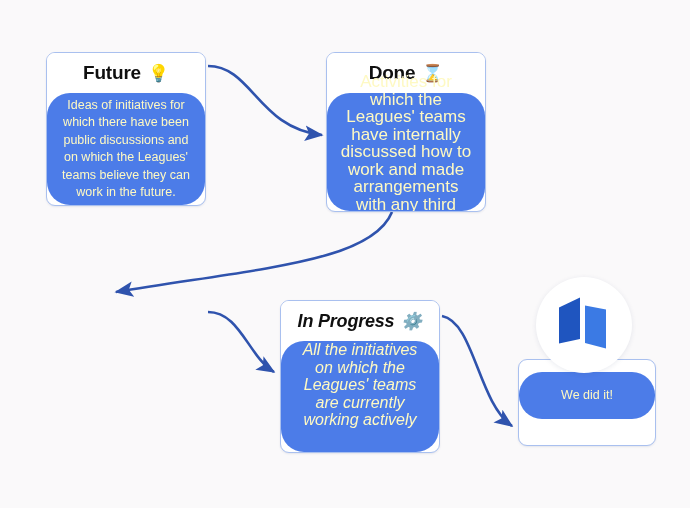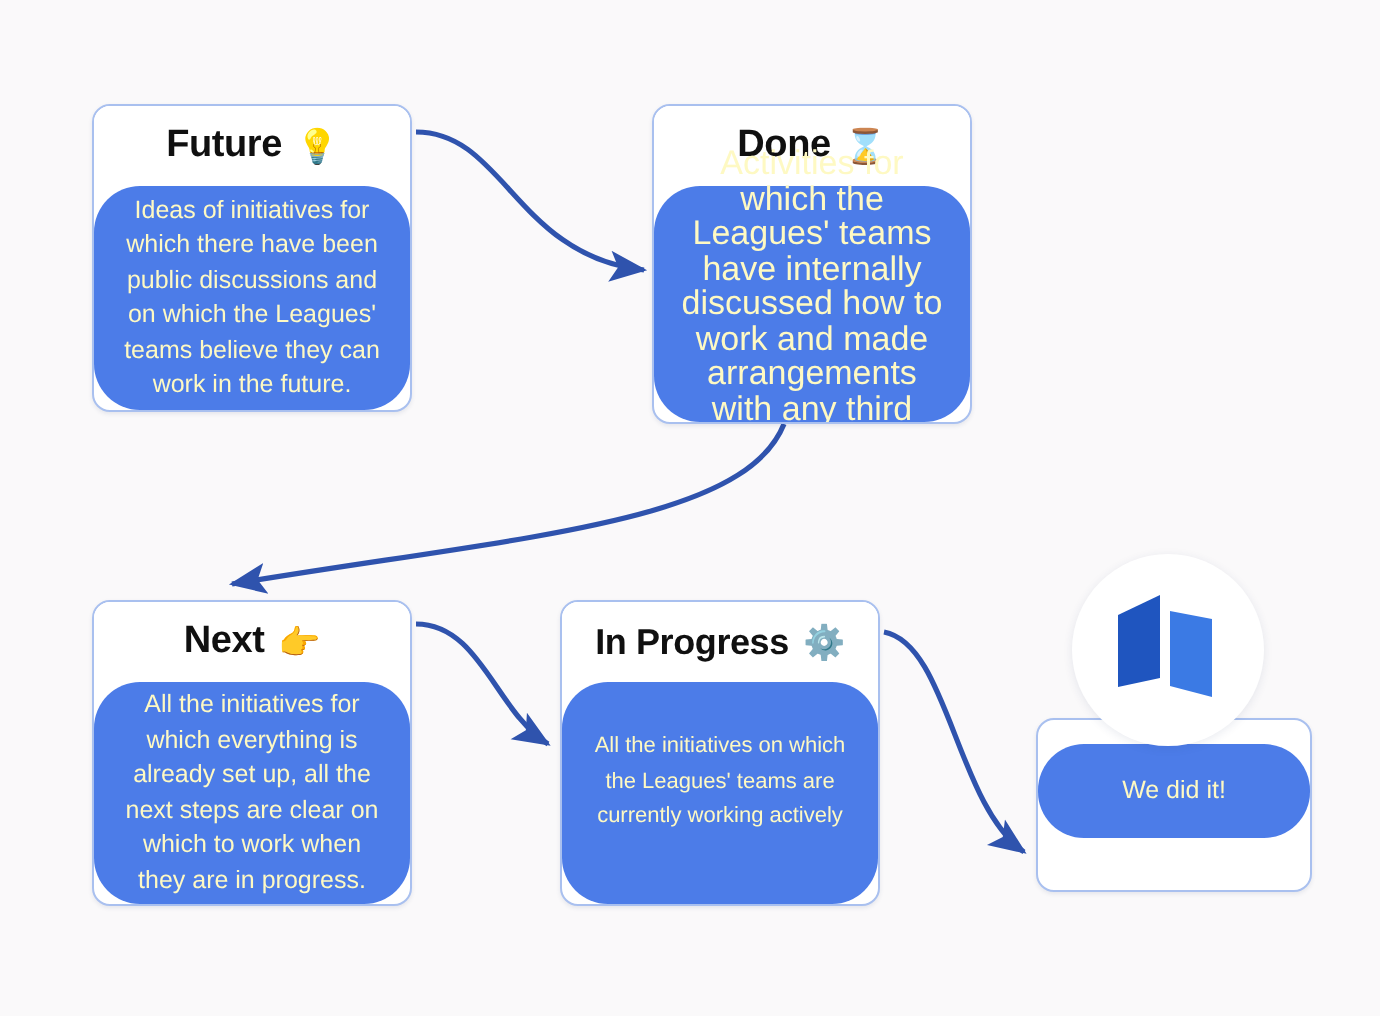--- a/index.html
+++ b/index.html
@@ -81,24 +81,24 @@
   #card-future  .card-body   { height: 112px; font-size: 12.5px; line-height: 17.5px; }
 
   #card-soon        { left: 326px; top: 52px;  width: 160px; height: 160px; }
   #card-soon    .card-header { height: 40px; font-size: 19px; }
   #card-soon    .card-body   { height: 118px; font-size: 17px; line-height: 17.5px; }
 
   #card-next        { left: 46px;  top: 300px; width: 160px; height: 153px; }
   #card-next    .card-header { height: 40px; font-size: 19px; }
   #card-next    .card-body   { height: 111px; font-size: 12.5px; line-height: 17.5px; }
 
-  #card-inprogress  { left: 280px; top: 300px; width: 160px; height: 153px; }
+  #card-inprogress  { left: 280px; top: 300px; width: 160px; height: 153px; font-style: italic; }
   #card-inprogress .card-header { height: 40px; font-size: 18px; }
-  #card-inprogress .card-body   { height: 111px; font-size: 11px; line-height: 17.5px;
-                                  align-items: flex-start; padding-top: 24px; }
+  #card-inprogress .card-body   { height: 111px; font-size: 16px; line-height: 17.5px;
+                                  align-items: flex-start; }
 
   #card-done        { left: 518px; top: 359px; width: 138px; height: 87px; }
   #card-done    .card-header { height: 38px; font-size: 18px; }
   #card-done    .card-body   { height: 47px; font-size: 12.5px; line-height: 17px; margin-top: 12px; }
 
   
   #logo-badge {
     position: absolute;
     left: 536px;
     top: 277px;
@@ -170,29 +170,20 @@
   <div class="card" id="card-soon">
     <div class="card-header">
       <span class="card-title">Done</span>
       <span class="card-emoji emoji-box">⌛</span>
     </div>
     <div class="card-body">
       <span class="card-body-text">Activities for which the Leagues' teams have internally discussed how to work and made arrangements with any third parties involved.</span>
     </div>
   </div>
 
-  <div class="card" id="card-next">
-    <div class="card-header">
-      <span class="card-title">Next</span>
-      <span class="card-emoji emoji-box">👉</span>
-    </div>
-    <div class="card-body">
-      <span class="card-body-text">All the initiatives for which everything is already set up, all the next steps are clear on which to work when they are in progress.</span>
-    </div>
-  </div>
 
   <div class="card" id="card-inprogress">
     <div class="card-header">
       <span class="card-title">In Progress</span>
       <span class="card-emoji emoji-box">⚙️</span>
     </div>
     <div class="card-body">
       <span class="card-body-text">All the initiatives on which the Leagues' teams are currently working actively</span>
     </div>
   </div>

